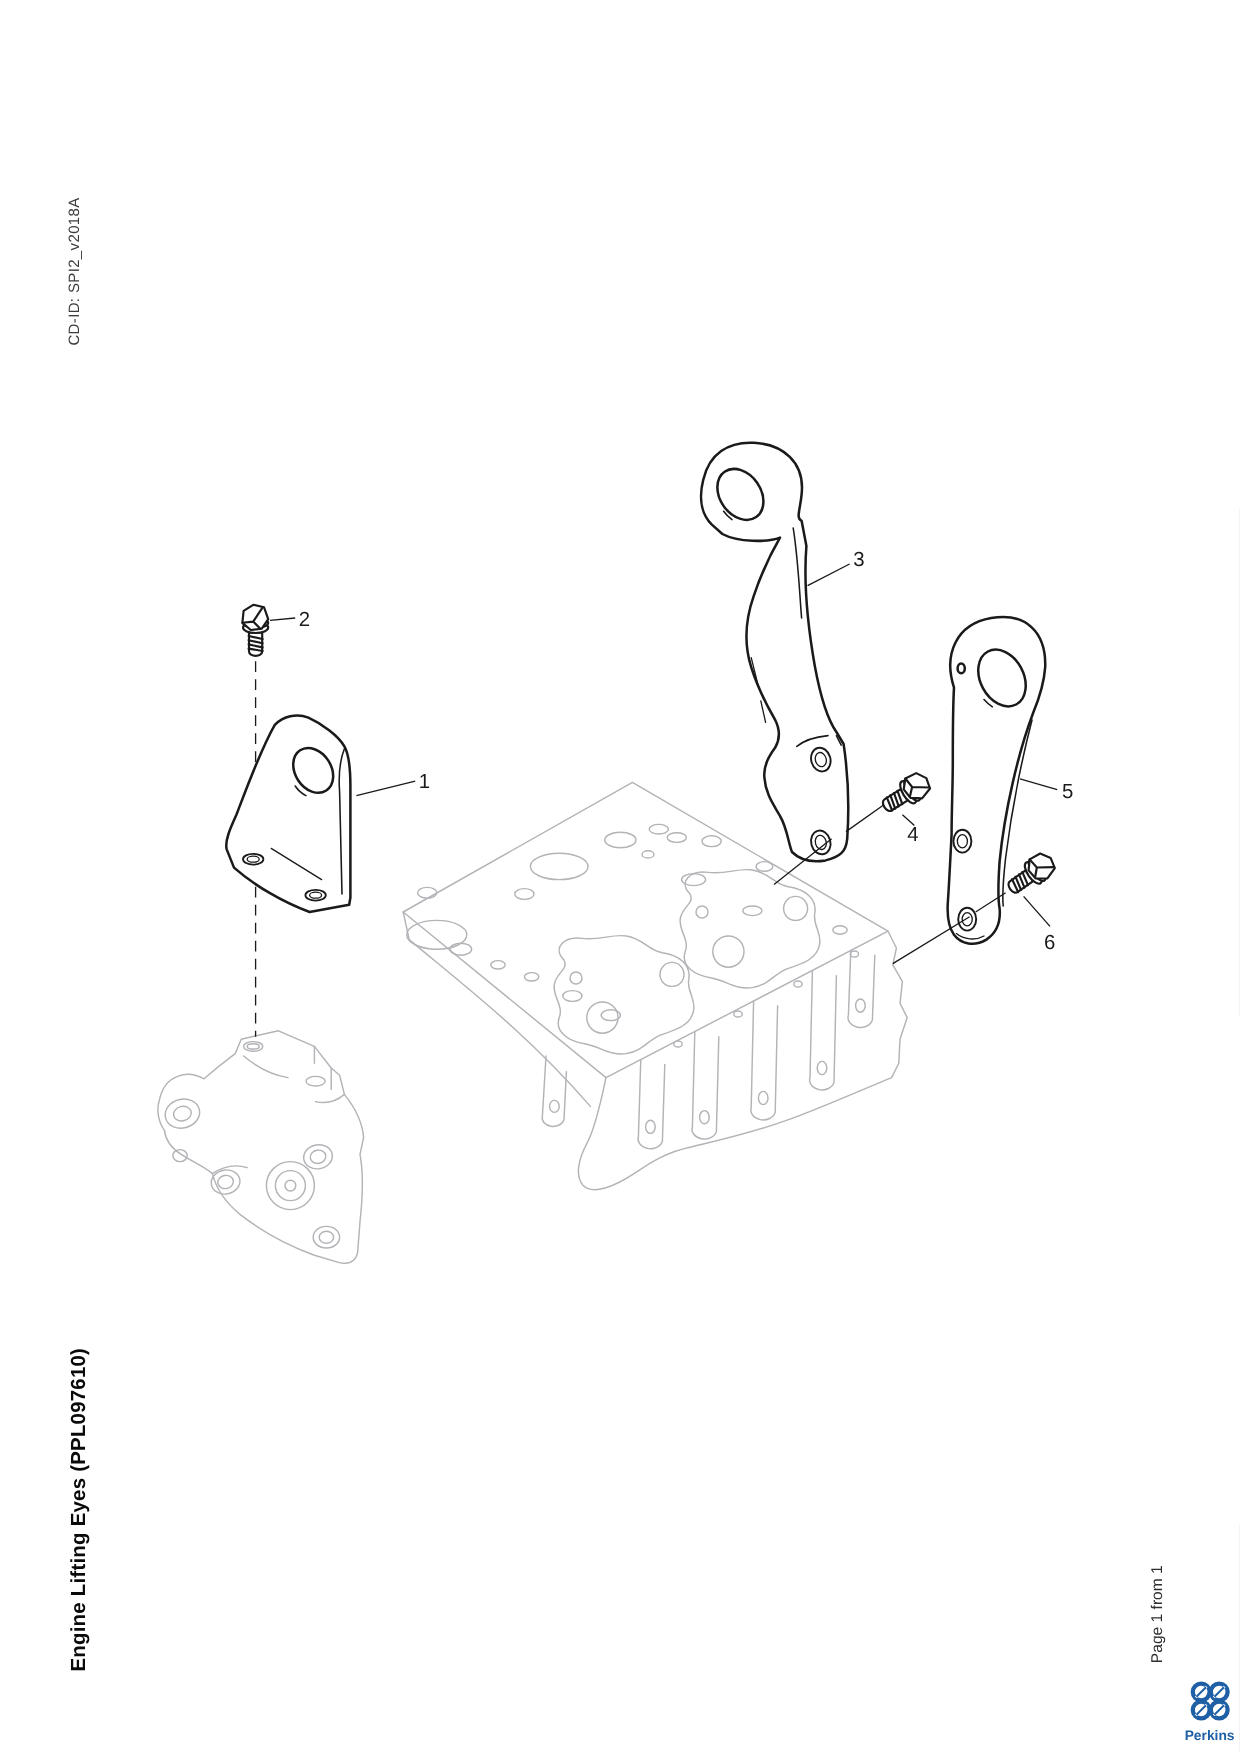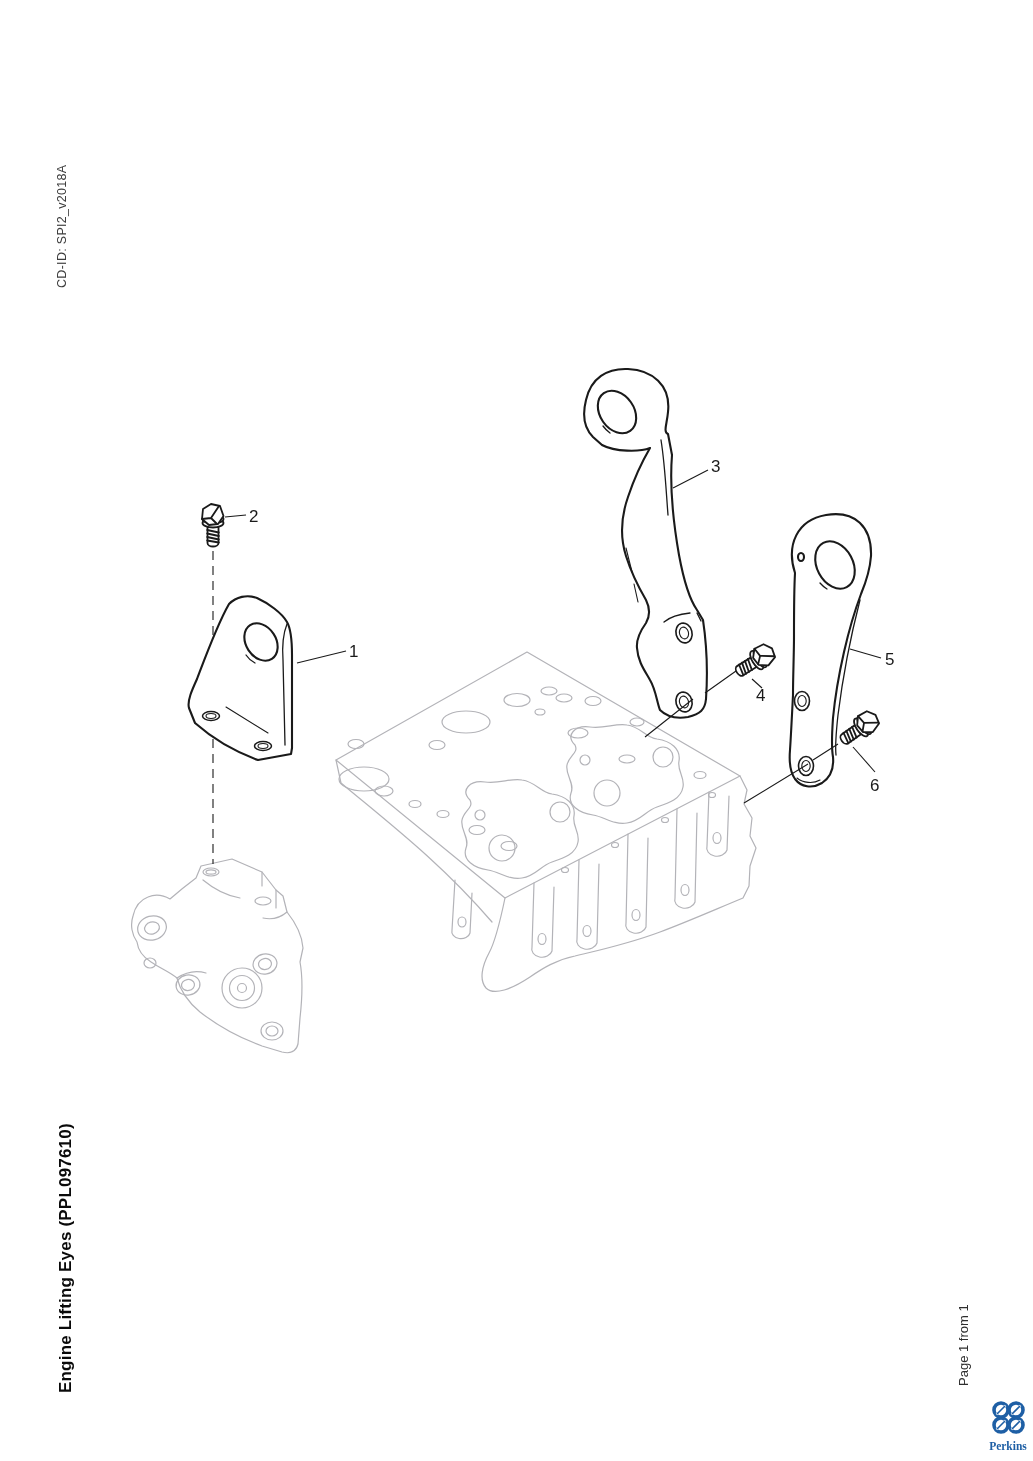--- a/index.html
+++ b/index.html
@@ -15,21 +15,21 @@
     transform-origin:0 0;
     transform:rotate(-90deg);
     white-space:nowrap;
   }
   .cdid{ left:55px; top:288px; font-size:12.5px; color:#3c3c3c; letter-spacing:.3px; }
   .doctitle{ left:56px; top:1393px; font-size:17px; font-weight:bold; color:#0a0a0a; letter-spacing:.2px; }
   .pageinfo{ left:956px; top:1386px; font-size:13px; color:#2e2e2e; }
   .diagram-svg{ position:absolute; left:0; top:0; width:1033px; height:1461px; }
   .logo{
     position:absolute; left:984px; top:1400px; width:48px;
-    text-align:center; color:#1e5fa5;font-family:Liberation Serif, serif;
+    text-align:center; color:#1e5fa5;
   }
   .logo-word{
     display:block; font-size:11.5px; font-weight:bold; letter-spacing:0;
     color:#1e5fa5; margin-top:0px;
   }
   .callout-num{ font-size:17px; fill:#1a1a1a; font-family:"Liberation Sans", sans-serif; }
 </style>
 </head>
 <body>
 

